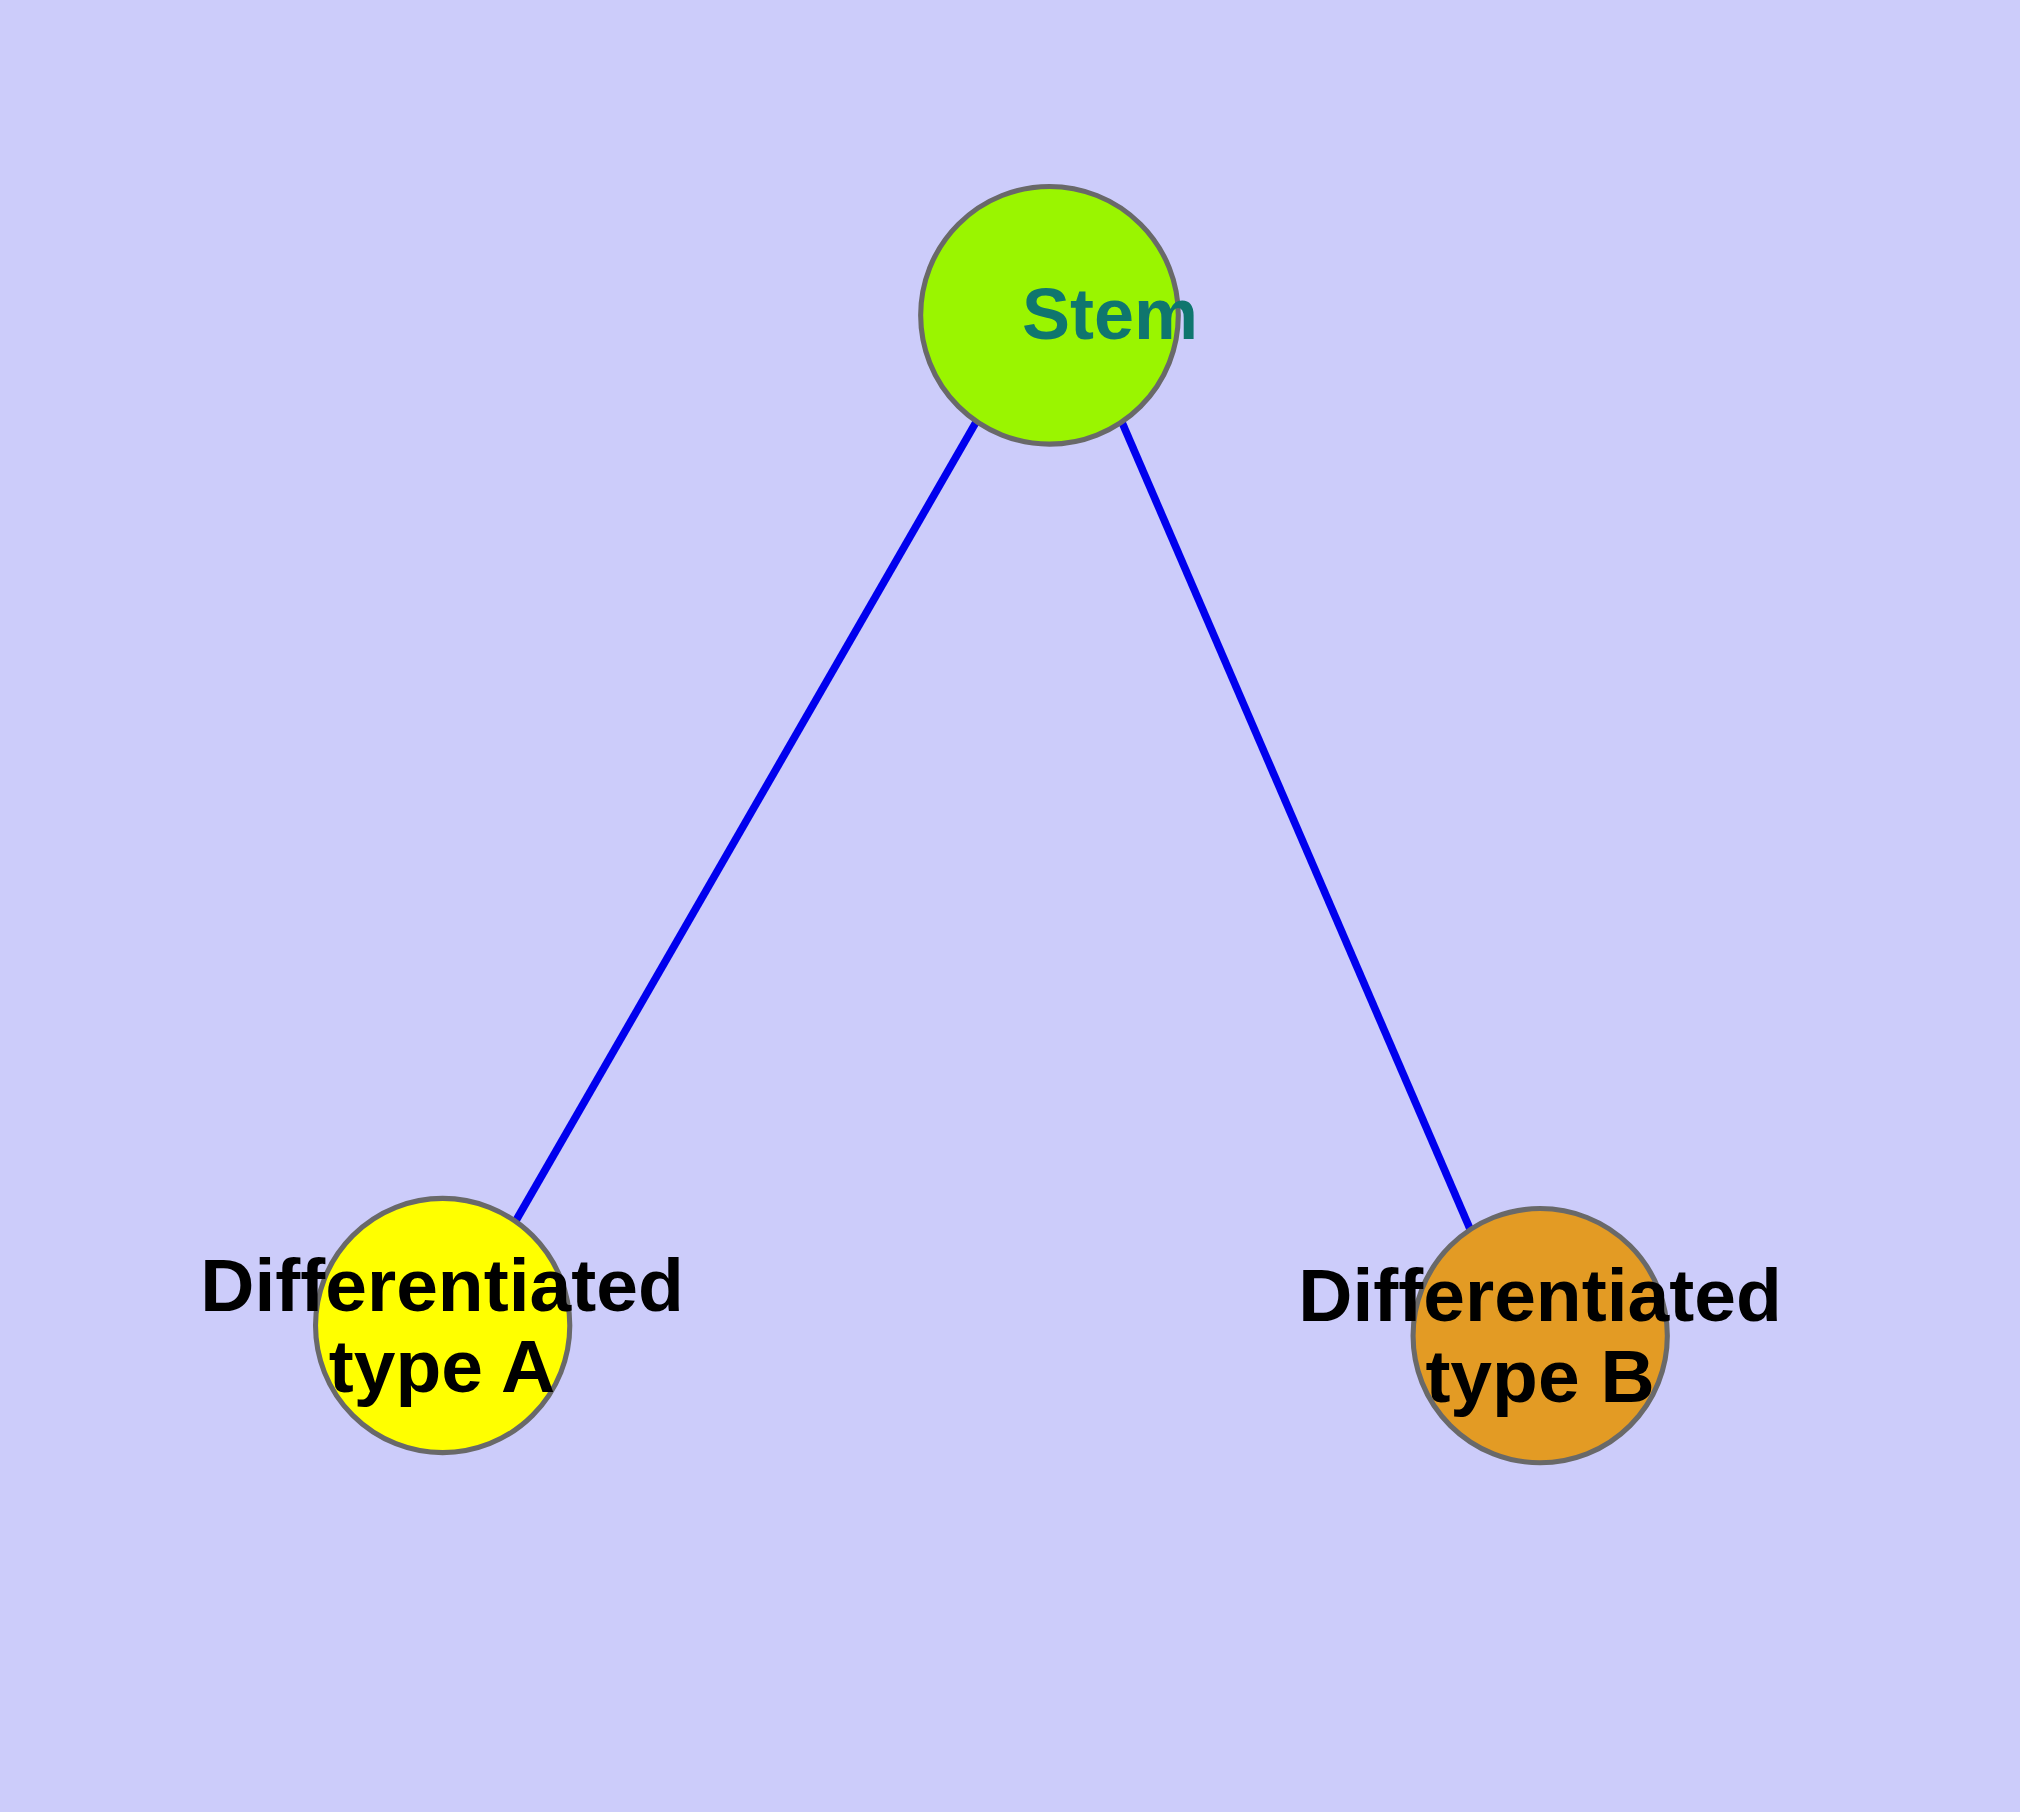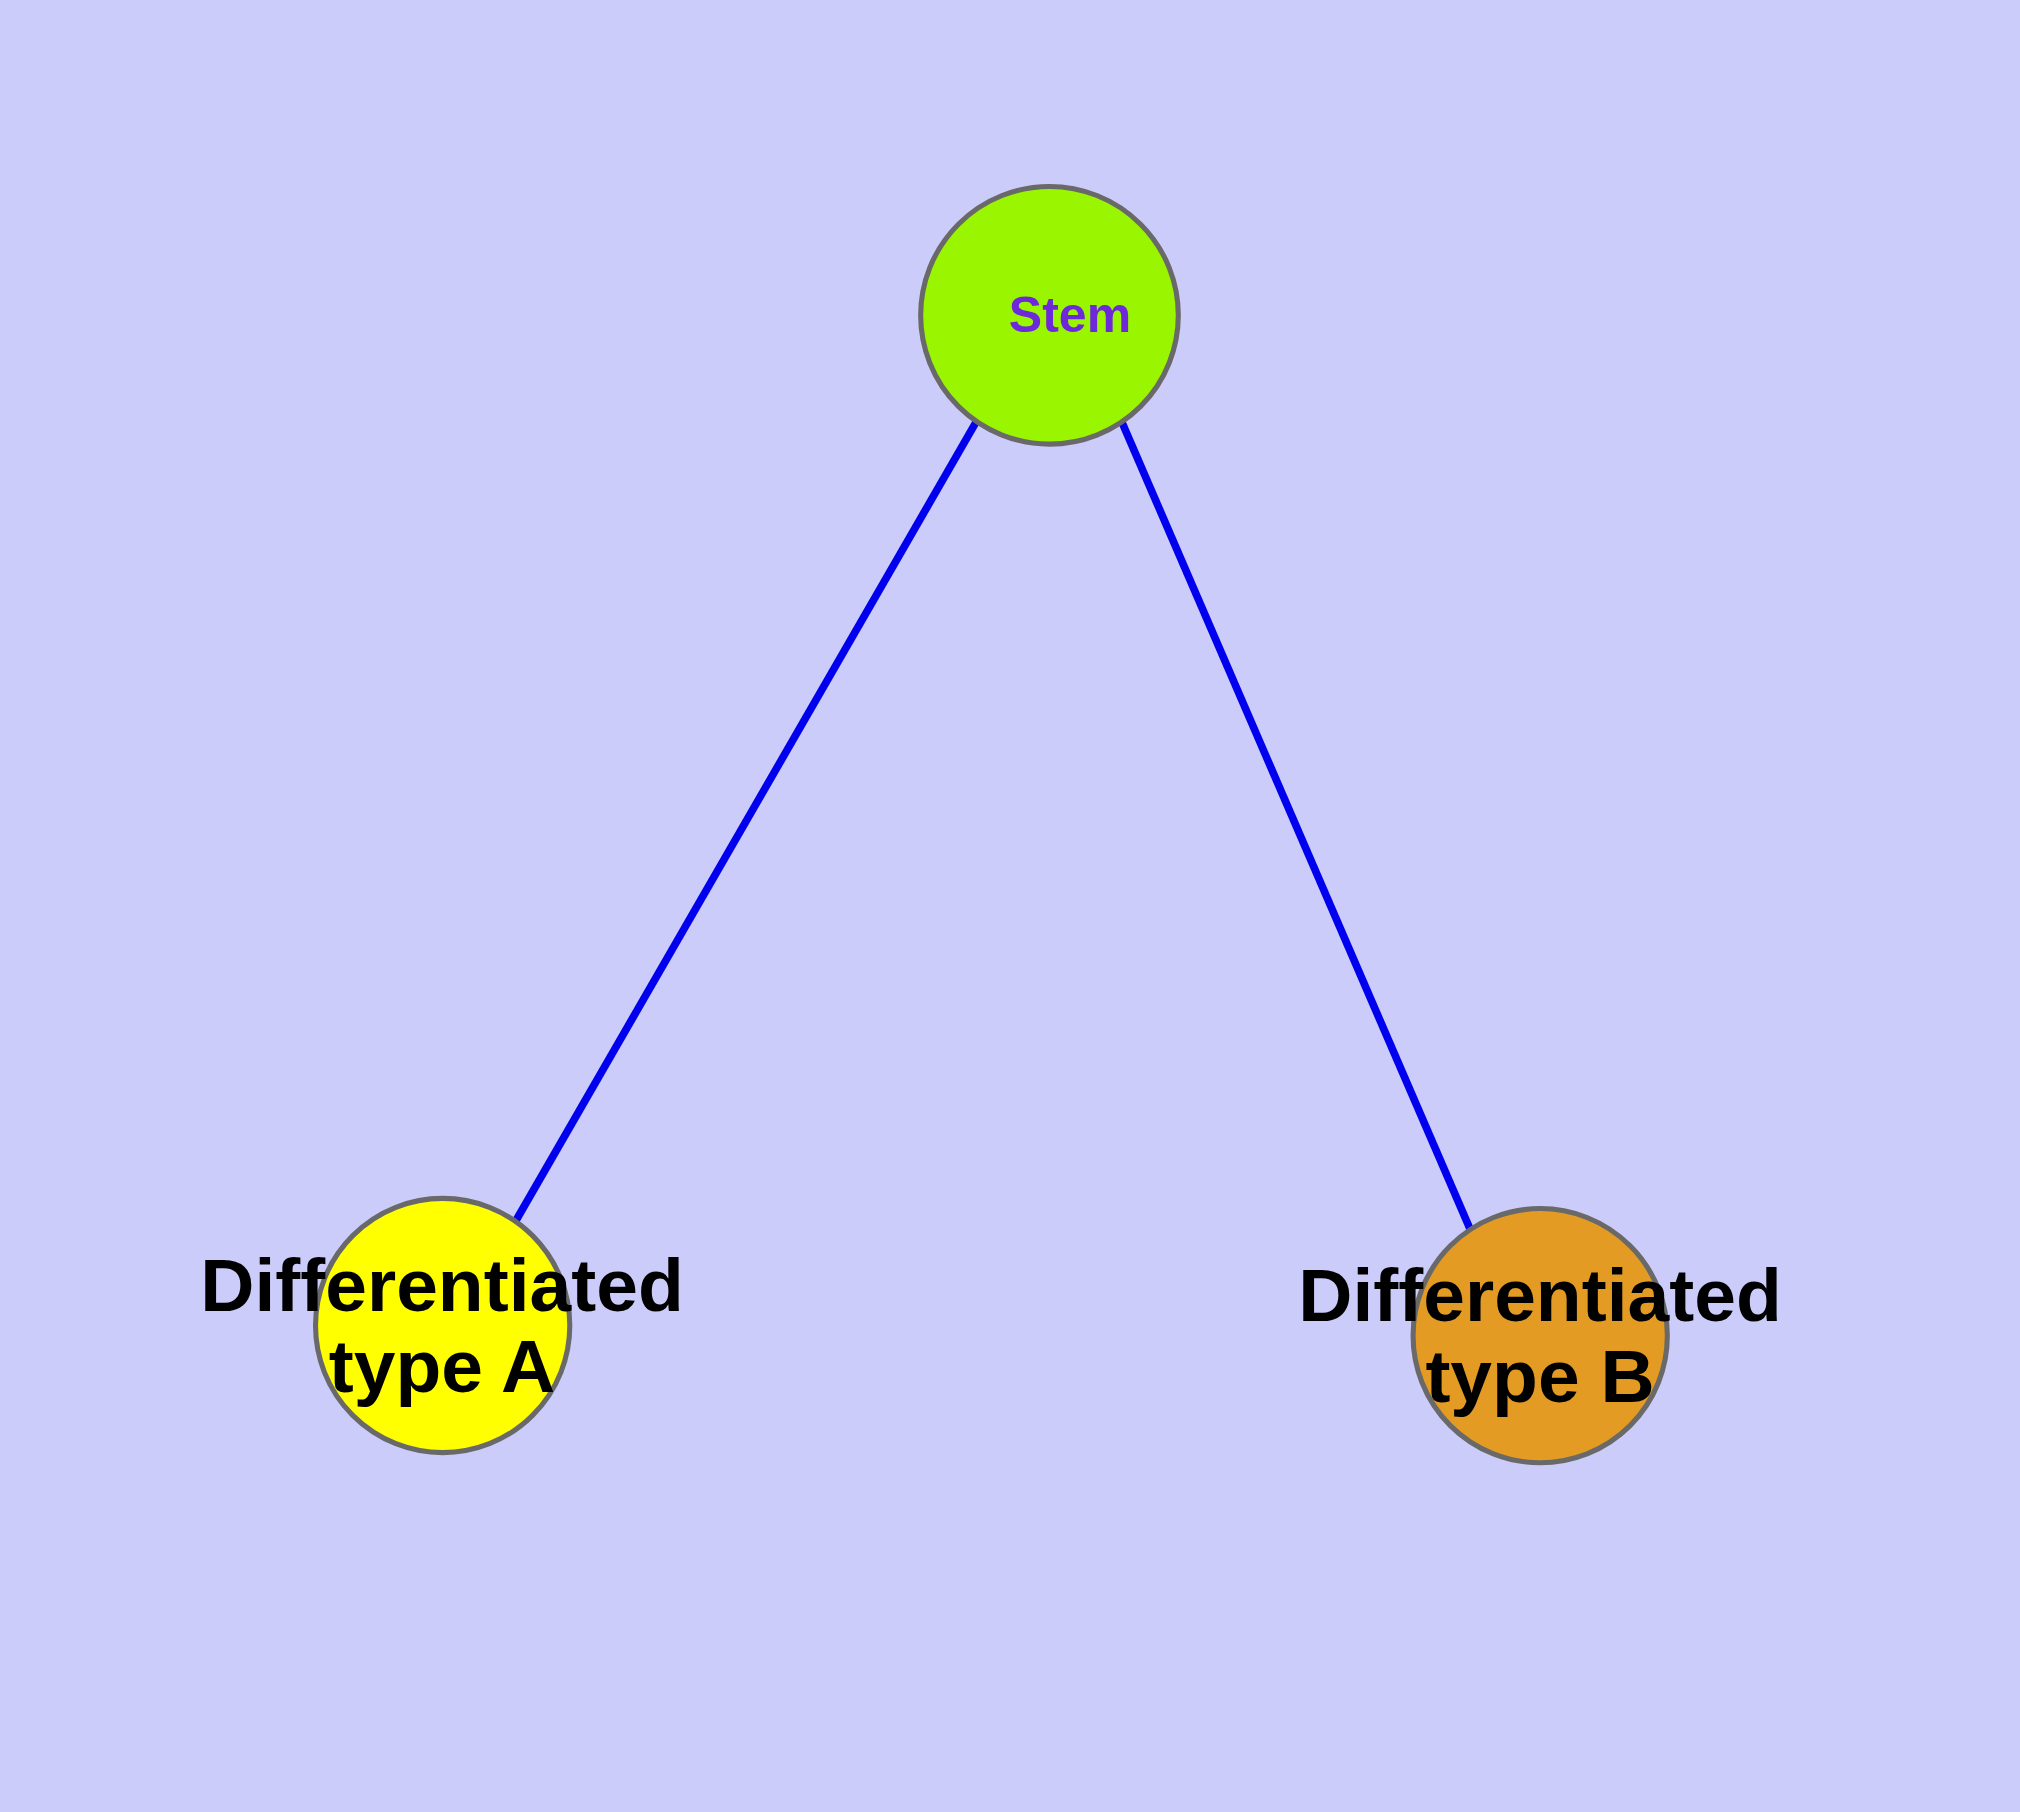--- a/index.html
+++ b/index.html
@@ -46,21 +46,21 @@
         <line x1="1323" y1="497" x2="1735" y2="1452" stroke="#0000ee" stroke-width="9" stroke-linecap="butt"></line>
       </g>
     <g id="node-layer">
         <circle cx="1238" cy="372" r="152" fill="#9af500" stroke="#696969" stroke-width="6"></circle>
         <circle cx="522" cy="1564" r="150" fill="#ffff00" stroke="#696969" stroke-width="6"></circle>
         <circle cx="1817" cy="1576" r="150" fill="#e39b24" stroke="#696969" stroke-width="6"></circle>
       </g>
   </svg>
 
   <div id="label-layer">
-      <div class="node-label" style="left: 1070px; top: 315px; font-size: 50px; color: #6d28d9;">Stem</div>
+      <div class="node-label" style="left: 1110px; top: 315px; font-size: 72px; color: #0f766e;">Stem</div>
       <div class="node-label" style="left: 442px; top: 1326px; font-size: 75px; color: rgb(0, 0, 0);">Differentiated
 type A</div>
       <div class="node-label" style="left: 1540px; top: 1336px; font-size: 75px; color: rgb(0, 0, 0);">Differentiated
 type B</div>
     </div>
 
 </div>
 
 
 </body></html>

